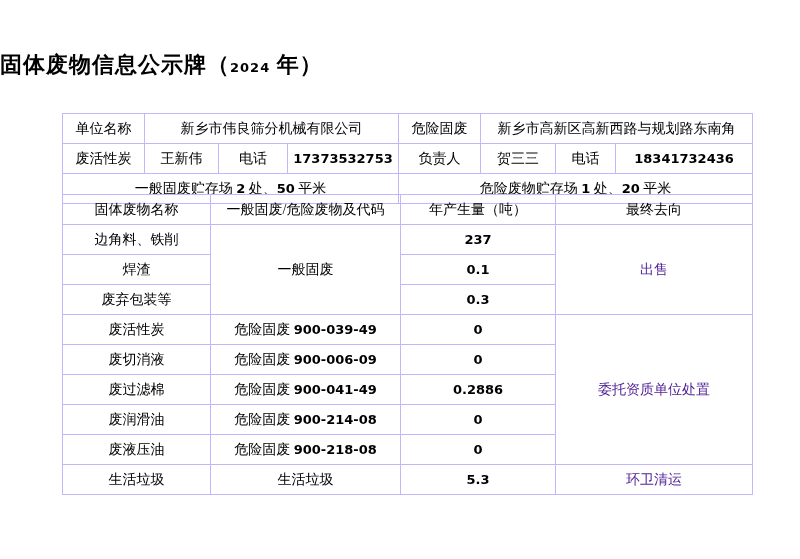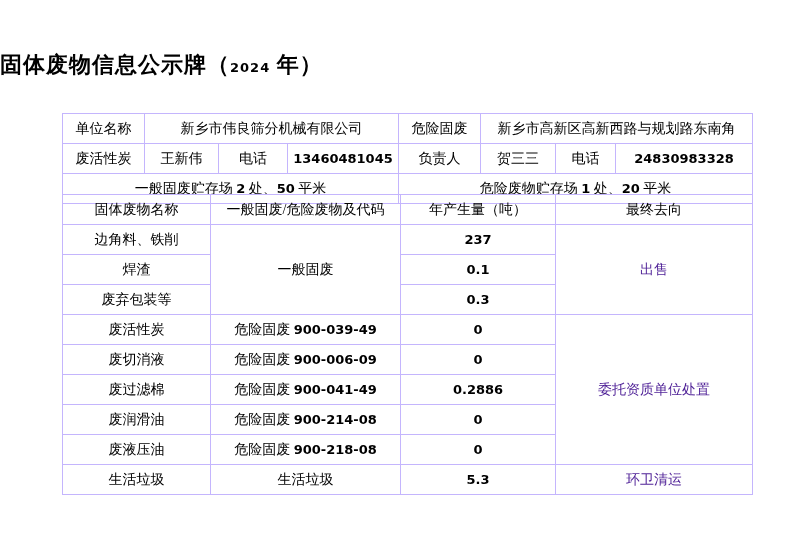--- a/index.html
+++ b/index.html
@@ -74,25 +74,25 @@
         <tr>
       <td>单位名称</td>
       <td colspan="3">新乡市伟良筛分机械有限公司</td>
       <td>危险固废</td>
       <td colspan="3">新乡市高新区高新西路与规划路东南角</td>
     </tr>
     <tr>
       <td>废活性炭</td>
       <td>王新伟</td>
       <td>电话</td>
-      <td class="boldnum"><span class="num">13460481045</span></td>
+      <td class="boldnum"><span class="num">17373532753</span></td>
       <td>负责人</td>
       <td>贺三三</td>
       <td>电话</td>
-      <td class="boldnum"><span class="num">24830983328</span></td>
+      <td class="boldnum"><span class="num">18341732436</span></td>
     </tr>
     <tr>
       <td colspan="4" class="boldnum">一般固废贮存场 <span class="num">2</span> 处、<span class="num">50</span> 平米</td>
       <td colspan="4" class="boldnum">危险废物贮存场 <span class="num">1</span> 处、<span class="num">20</span> 平米</td>
     </tr>
   </tbody>
     </table>
 
   <table class="grid" id="waste-table">
     <colgroup>

